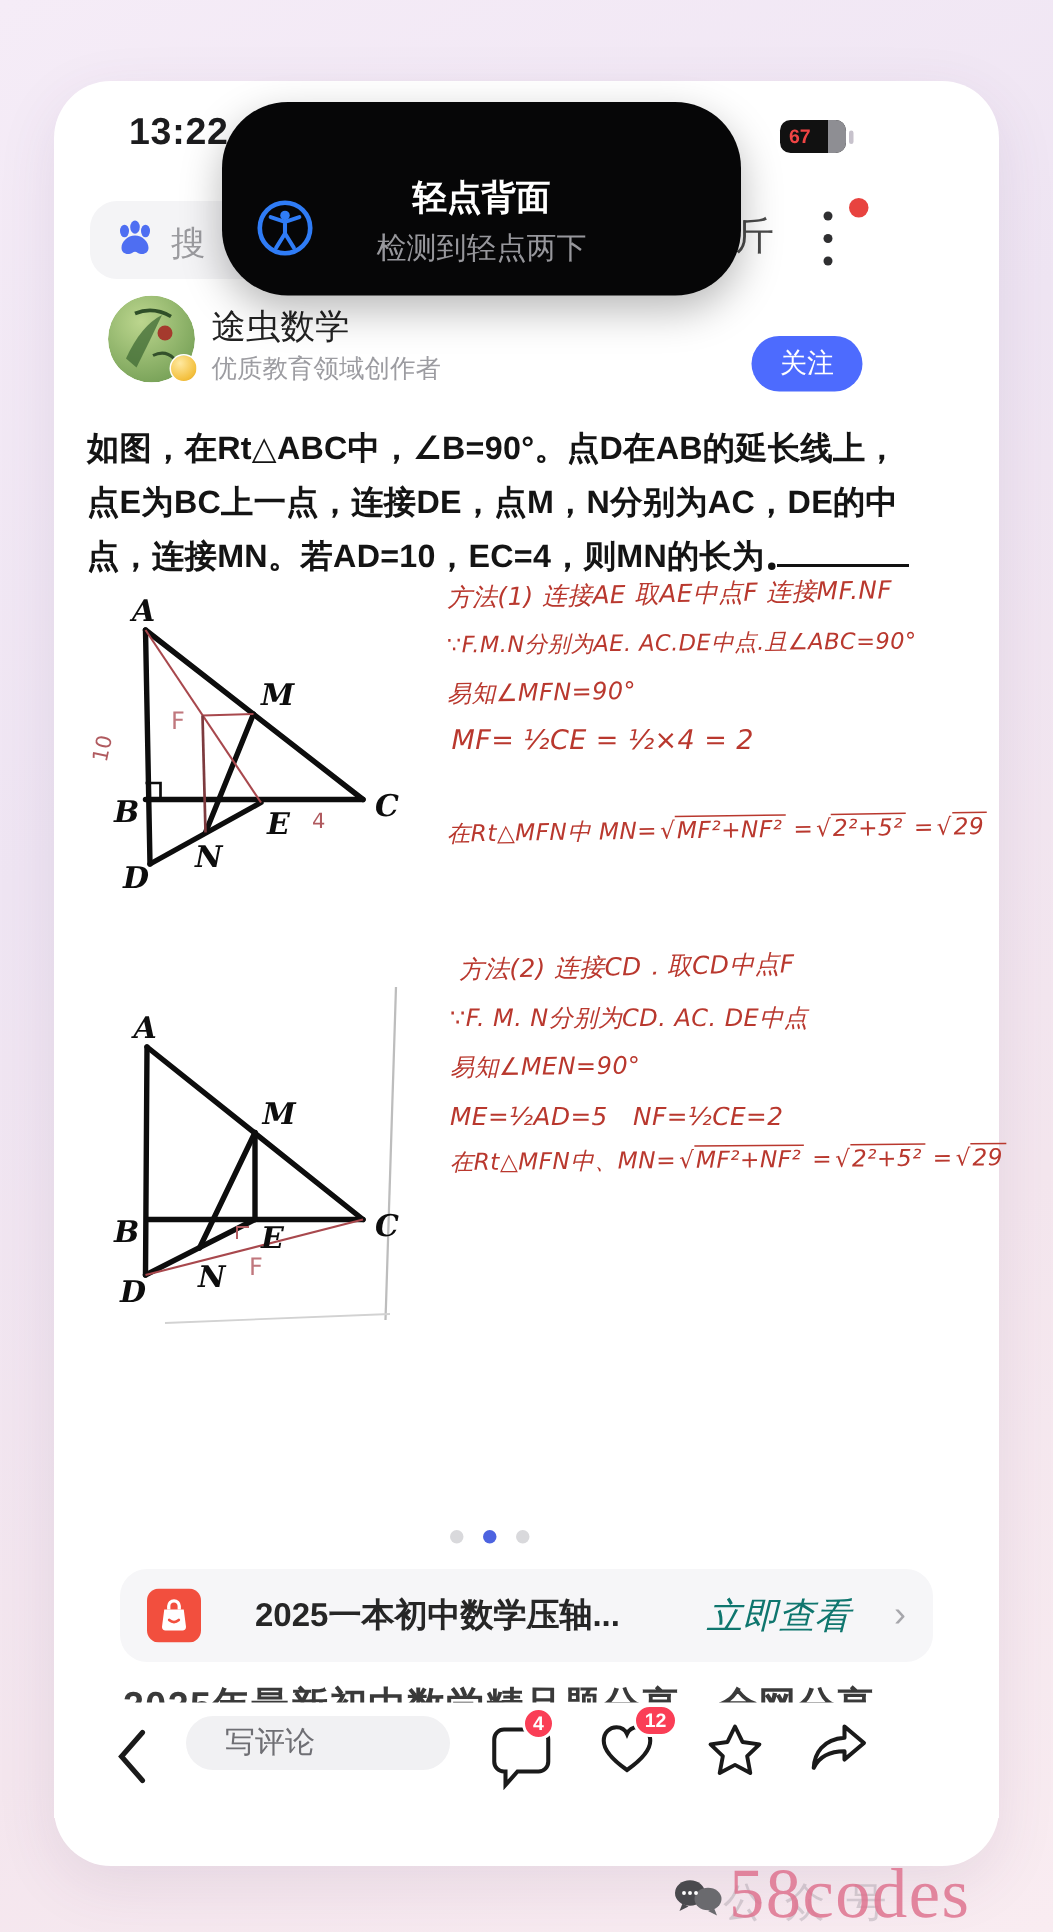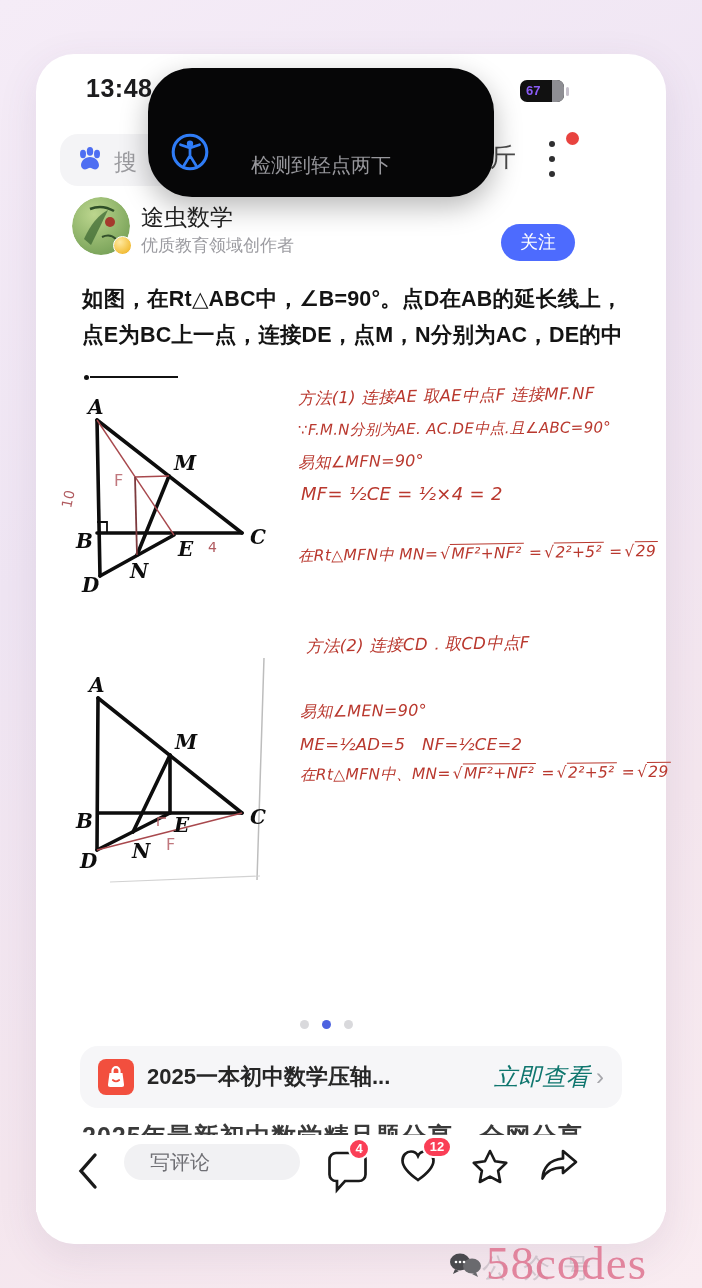--- a/index.html
+++ b/index.html
@@ -7,21 +7,21 @@
   body { font-family:"Liberation Sans","DejaVu Sans",sans-serif; }
   .screen { position:relative; width:702px; height:1288px; overflow:hidden;
     background:linear-gradient(150deg,#f5ecf7 0%,#efe5f3 35%,#f4e6ee 70%,#f9ecf1 100%); }
   .card { position:absolute; left:36px; top:54px; width:630px; height:1190px;
     background:#ffffff; border-radius:38px; box-shadow:0 12px 40px rgba(90,60,110,0.10); }
 
   
   .time { position:absolute; left:86px; top:74px; font-size:25px; font-weight:700; color:#1c1c1e; letter-spacing:0.5px; }
   .battery { position:absolute; left:520px; top:80px; width:44px; height:22px; background:#111; border-radius:7px; overflow:hidden; }
   .battery .lvl { position:absolute; right:0; top:0; width:12px; height:22px; background:#8e8e93; }
-  .battery .pct { position:absolute; left:6px; top:3px; font-size:13px; font-weight:700; color:#8b5cf6; z-index:2; }
+  .battery .pct { position:absolute; left:6px; top:3px; font-size:13px; font-weight:700; color:#ef4444; z-index:2; }
   .battery-tip { position:absolute; left:566px; top:87px; width:3px; height:9px; background:#c7c2cc; border-radius:2px; }
 
   
   .search-pill { position:absolute; left:60px; top:134px; width:200px; height:52px; background:#f4f4f6; border-radius:18px; }
   .paw { position:absolute; left:76px; top:144px; width:28px; height:28px; }
   .search-hint { position:absolute; left:114px; top:147px; font-size:23px; color:#9b9b9f; }
   .top-right-partial { position:absolute; left:490px; top:140px; font-size:26px; color:#4a4a4a; }
   .kebab { position:absolute; left:549px; top:141px; width:8px; height:42px; }
   .kebab i { display:block; width:6px; height:6px; border-radius:50%; background:#2f2f31; margin:0 0 9px 0; }
   .red-dot { position:absolute; left:566px; top:132px; width:13px; height:13px; border-radius:50%; background:#e8433f; }
@@ -37,21 +37,21 @@
   .avatar { position:absolute; left:72px; top:197px; width:58px; height:58px; border-radius:50%; overflow:hidden; }
   .badge-gold { position:absolute; left:113px; top:236px; width:19px; height:19px; border-radius:50%;
     background:radial-gradient(circle at 35% 30%,#ffe9a0,#f3bf3c 70%,#d99e22); border:1.5px solid #fff; }
   .author-name { position:absolute; left:141px; top:202px; font-size:23px; font-weight:400; color:#222; }
   .author-sub { position:absolute; left:141px; top:234px; font-size:17px; color:#9c9ca1; }
   .follow-btn { position:absolute; left:501px; top:208px; width:74px; height:37px; background:#4d6bfe;
     border-radius:19px; color:#fff; font-size:18px; text-align:center; line-height:37px;margin-top:16px; }
 
   
   .problem { position:absolute; left:58px; top:281px; width:596px; font-size:21.5px; line-height:36px;
-    color:#141414; font-weight:600; letter-spacing:0.2px;margin-left:24px; }
+    color:#141414; font-weight:600; letter-spacing:0.2px; }
   .blank { display:inline-block; width:88px; border-bottom:2.5px solid #111; height:20px; margin-left:8px; position:relative; }
   .blank::before { content:""; position:absolute; left:-6px; bottom:-4px; width:5px; height:5px; border-radius:50%; background:#111; }
 
   
   .diag { position:absolute; }
   .dlab { font-family:"DejaVu Serif","Liberation Serif",serif; font-style:italic; font-weight:700; font-size:20px; fill:#0d0d0d; }
   .dlab-red { font-family:"DejaVu Sans",sans-serif; font-size:16px; fill:#c0777d; }
   .dnum { font-family:"DejaVu Sans",sans-serif; font-size:14px; fill:#b05a5f; }
 
   
@@ -60,21 +60,21 @@
   .rad { display:inline-block; border-top:1.7px solid currentColor; padding:1px 2px 0 1px; line-height:1.05; }
   .rt { margin-left:2px; }
 
   
   .dots { position:absolute; left:300px; top:1020px; display:flex; gap:13px; }
   .dots i { width:9px; height:9px; border-radius:50%; background:#d9d9dc; }
   .dots i.active { background:#4d63e0; }
 
   
   .promo { position:absolute; left:80px; top:1046px; width:542px; height:62px; background:#f6f6f8;
-    border-radius:18px; display:flex; align-items:center; padding:0 18px; }
+    border-radius:18px; display:flex; align-items:center; padding:0 18px;gap:23px; }
   .promo-title { margin-left:13px; font-size:22px; font-weight:600; color:#262626; }
   .promo-cta { margin-left:auto; font-size:24px; color:#0f766e;font-style:italic; }
   .promo-chev { margin-left:6px; font-size:24px; color:#a7a7ac; line-height:1; }
 
   
   .teaser { position:absolute; left:82px; top:1120px; width:540px; height:15px; overflow:hidden;
     font-size:25px; font-weight:700; color:#3a3a3a; letter-spacing:1px; }
 
   
   .toolbar { position:absolute; left:36px; top:1136px; width:630px; height:76px; background:#fff; }
@@ -97,21 +97,21 @@
   .wm-text { position:absolute; left:38px; top:-4px; font-family:"Liberation Serif","DejaVu Serif",serif;
     font-size:47px; color:#df7490; opacity:0.85; letter-spacing:1px; }
 </style>
 </head>
 <body>
 
 <div class="screen">
 
   <div class="card"></div>
 
-  <div class="time">13:48</div>
+  <div class="time">13:22</div>
   <div class="battery">
     <span class="lvl"></span>
     <span class="pct">67</span>
   </div>
   <div class="battery-tip"></div>
 
   <div class="search-pill"></div>
   <svg class="paw" viewBox="0 0 28 28">
     <g fill="#4e6ef2">
       <ellipse cx="7" cy="10" rx="3" ry="4.2"></ellipse>
@@ -128,20 +128,21 @@
       <i></i>
     </div>
   <div class="red-dot"></div>
 
   <div class="toast">
     <svg class="toast-icon" viewBox="0 0 44 44">
       <circle cx="22" cy="22" r="18.5" stroke="#2f7cf6" stroke-width="3.4" fill="none"></circle>
       <circle cx="22" cy="12.8" r="3.5" fill="#2f7cf6"></circle>
       <path d="M22 17.5 L11.5 14 M22 17.5 L32.5 14 M22 17.5 L22 26 M22 26 L15.5 36.5 M22 26 L28.5 36.5" stroke="#2f7cf6" stroke-width="3" fill="none" stroke-linecap="round"></path>
     </svg>
+    <div class="toast-title">轻点背面</div>
     <div class="toast-sub">检测到轻点两下</div>
   </div>
 
   <div class="avatar">
     <svg viewBox="0 0 58 58" width="58" height="58">
       <defs>
         <radialGradient id="av" cx="38%" cy="30%" r="85%">
           <stop offset="0" stop-color="#bcd68e"></stop>
             <stop offset="1" stop-color="#6e9a50"></stop>
         </radialGradient>
@@ -154,21 +155,21 @@
     </svg>
   </div>
   <div class="badge-gold"></div>
   <div class="author-name">途虫数学</div>
   <div class="author-sub">优质教育领域创作者</div>
   <div class="follow-btn">关注</div>
 
   <div class="problem">
     <div>如图，在Rt△ABC中，∠B=90°。点D在AB的延长线上，</div>
     <div>点E为BC上一点，连接DE，点M，N分别为AC，DE的中</div>
-    <div><span class="blank"></span></div>
+    <div><span>点，连接MN。若AD=10，EC=4，则MN的长为</span><span class="blank"></span></div>
   </div>
 
   <svg class="diag" style="left:52px; top:376px;" width="255" height="224" viewBox="0 0 255 224">
 
     <g stroke="#0d0d0d" stroke-width="3.6" fill="none" stroke-linecap="round">
       <path d="M45 44 L48 200"></path>
       <path d="M45 157 L190 157"></path>
       <path d="M45 44 L190 157"></path>
       <path d="M48 200 L122 159"></path>
       <path d="M117 100 L85 179"></path>
@@ -220,20 +221,21 @@
     <text class="dlab" x="24" y="176">B</text>
     <text class="dlab" x="198" y="172">C</text>
     <text class="dlab" x="28" y="216">D</text>
     <text class="dlab" x="122" y="180">E</text>
     <text class="dlab" x="123" y="97">M</text>
     <text class="dlab" x="80" y="206">N</text>
     <text class="dlab-red" x="114" y="198">F</text>
   </svg>
 
   <div class="hw" style="left:306px; top:636px; font-size:16.5px; transform:rotate(-1deg);">方法(2)  连接CD．取CD中点F</div>
+  <div class="hw" style="left:300px; top:669px; font-size:16px;">∵F. M. N分别为CD. AC. DE中点</div>
   <div class="hw" style="left:300px; top:702px; font-size:16px; transform:rotate(-0.6deg);">易知∠MEN=90°</div>
   <div class="hw" style="left:300px; top:734px; font-size:16.5px;">ME=½AD=5　NF=½CE=2</div>
   <div class="hw" style="left:300px; top:765px; font-size:15.5px; transform:rotate(-0.5deg);">
     <span>在Rt△MFN中、MN=</span><span class="rt">√</span><span class="rad">MF²+NF²</span>
     <span>=</span><span class="rt">√</span><span class="rad">2²+5²</span>
     <span>=</span><span class="rt">√</span><span class="rad">29</span>
   </div>
 
   <div class="dots">
     <i></i>

